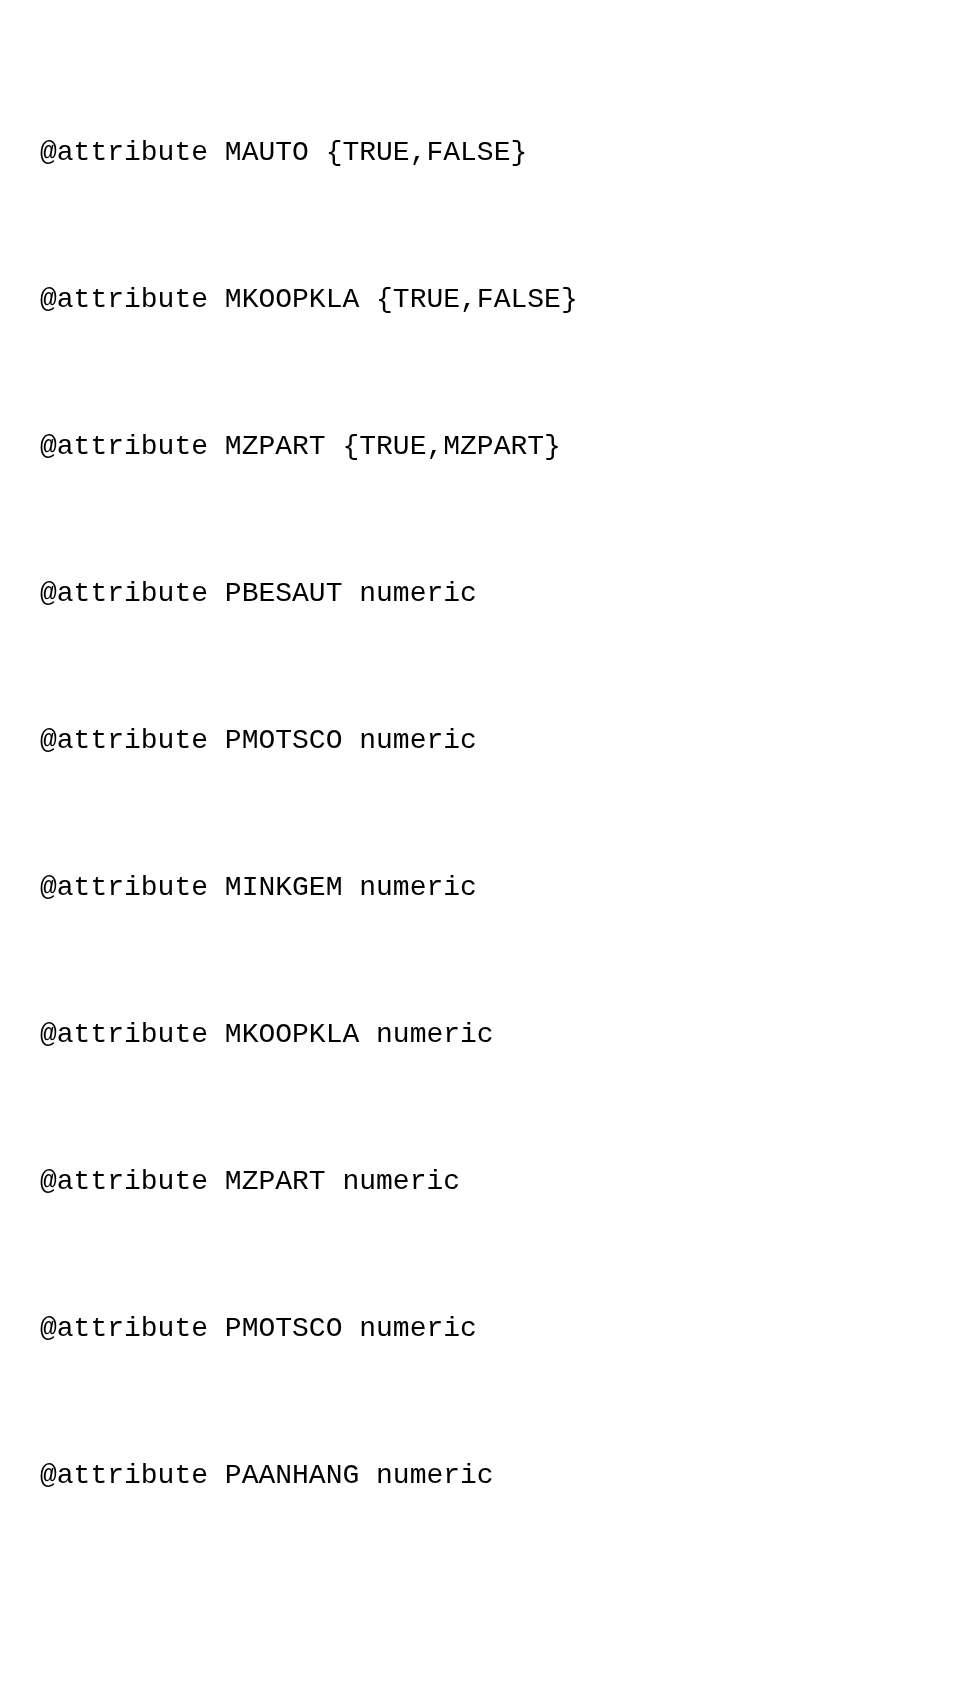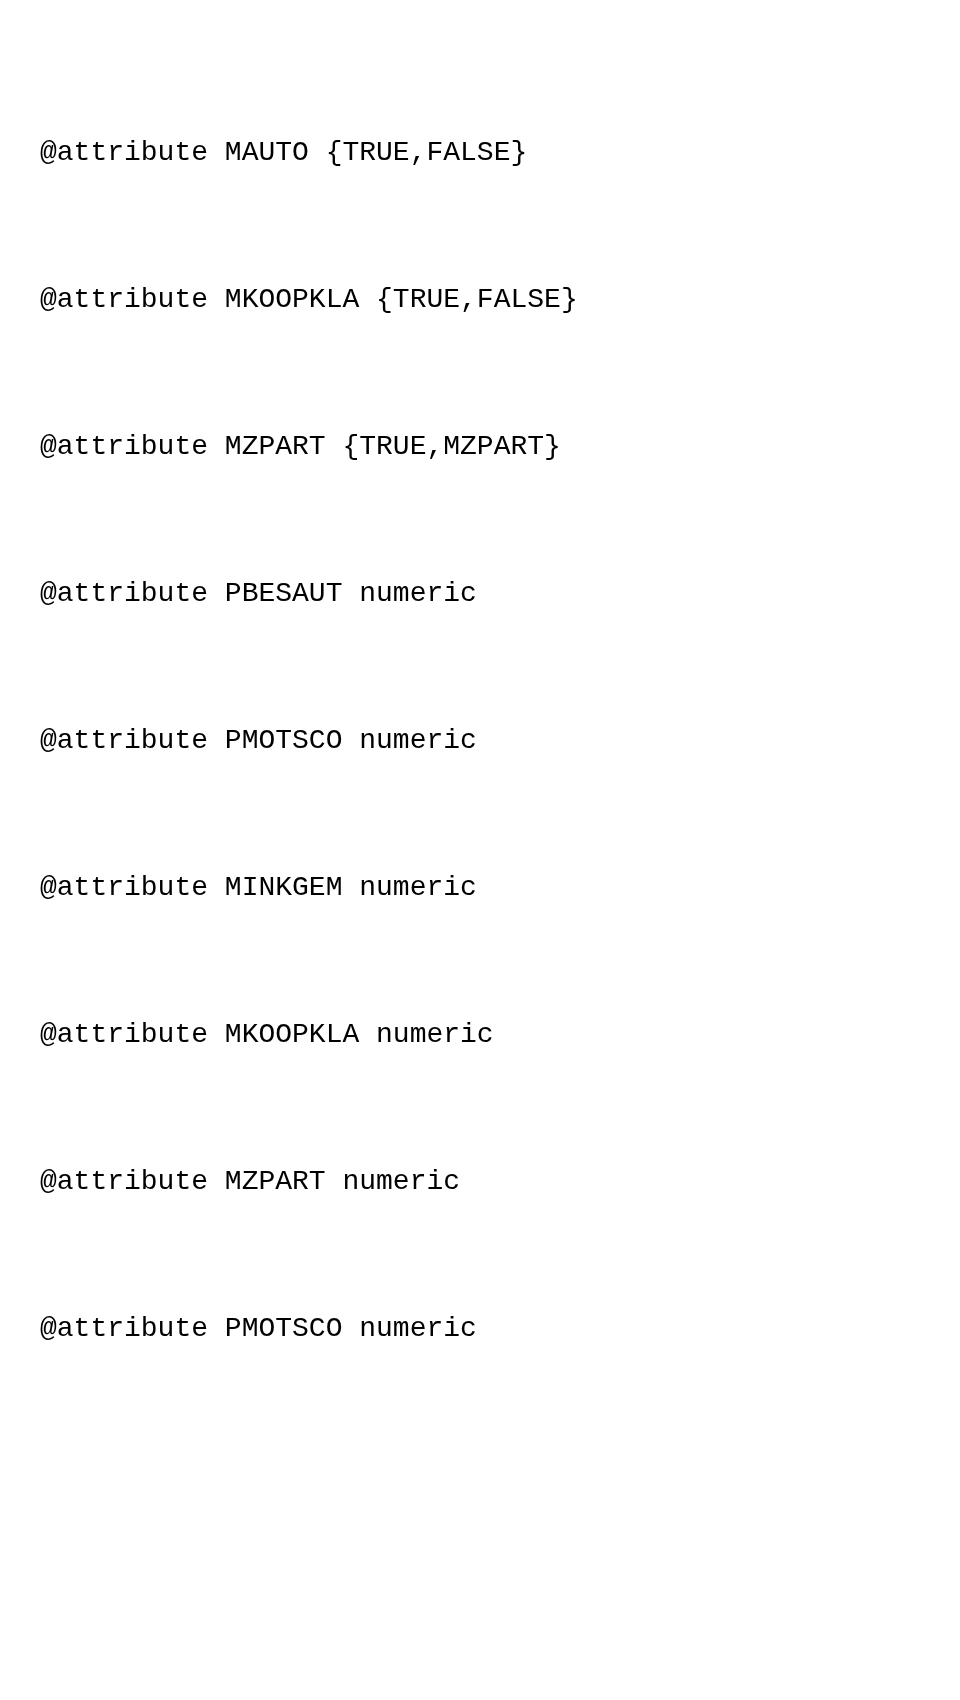--- a/index.html
+++ b/index.html
@@ -33,20 +33,21 @@
 <div class="code-block">
   <span class="line">@attribute MAUTO {TRUE,FALSE}</span>
   <span class="line">@attribute MKOOPKLA {TRUE,FALSE}</span>
   <span class="line">@attribute MZPART {TRUE,MZPART}</span>
   <span class="line">@attribute PBESAUT numeric</span>
   <span class="line">@attribute PMOTSCO numeric</span>
   <span class="line">@attribute MINKGEM numeric</span>
   <span class="line">@attribute MKOOPKLA numeric</span>
   <span class="line">@attribute MZPART numeric</span>
   <span class="line">@attribute PMOTSCO numeric</span>
+  <span class="line">@attribute PAANHANG numeric</span>
   
   
   
   
   
   
   
   
   
   

